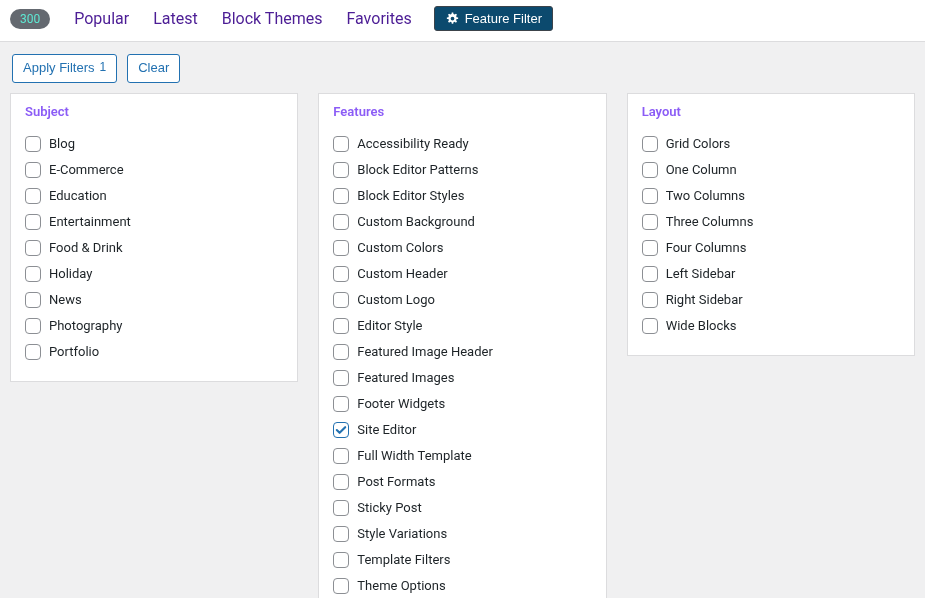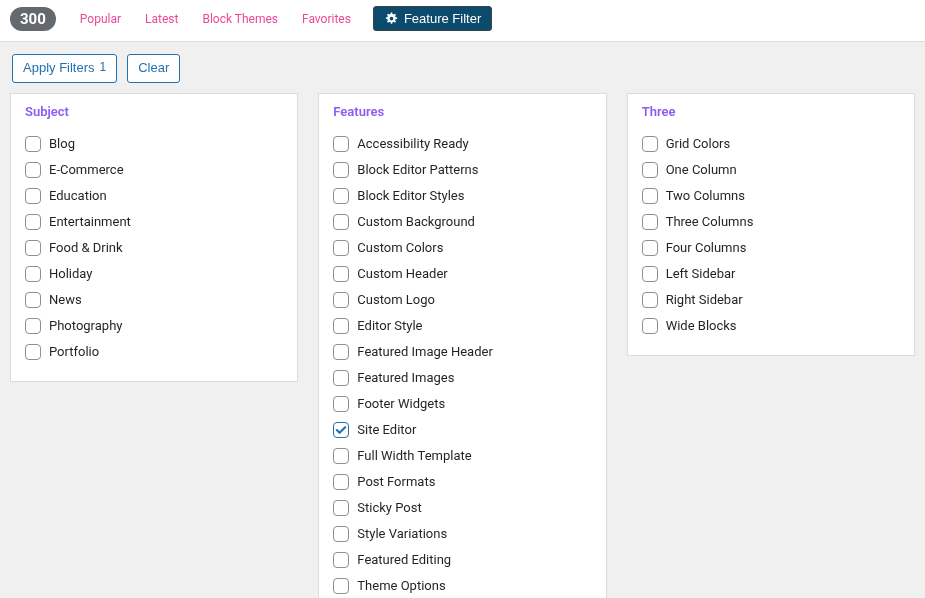--- a/index.html
+++ b/index.html
@@ -13,31 +13,31 @@
 .top-bar {
   display: flex;
   align-items: center;
   padding: 6px 10px 10px 10px;
   background: #fff;
   border-bottom: 1px solid #dcdcde;
   gap: 0;
 }
 .count-badge {
   background: #646970;
-  color: #ffffff;
+  color: #5eead4;
   border-radius: 30px;
   padding: 3px 10px;
-  font-size: 15px;
-  font-weight: 700;
+  font-size: 12px;
+  font-weight: 400;
   margin-right: 12px;
 }
 .tab-link {
   padding: 0 12px;
-  font-size: 12px;
-  color: #ec4899;
+  font-size: 16px;
+  color: #4c1d95;
   cursor: pointer;
 }
 .feature-filter-btn {
   background: #0c4a6e;
   color: #fff;
   border: 1px solid #3c434a;
   border-radius: 3px;
   padding: 4px 10px;
   font-size: 13px;
   display: inline-flex;
@@ -257,30 +257,30 @@
           <label class="option-row">
             <span class="cb"></span>
             <span class="opt-label">Sticky Post</span>
           </label>
           <label class="option-row">
             <span class="cb"></span>
             <span class="opt-label">Style Variations</span>
           </label>
           <label class="option-row">
             <span class="cb"></span>
-            <span class="opt-label">Featured Editing</span>
+            <span class="opt-label">Template Filters</span>
           </label>
           <label class="option-row">
             <span class="cb"></span>
             <span class="opt-label">Theme Options</span>
           </label>
         </div>
     </div>
     <div class="filter-box">
-      <h4>Three</h4>
+      <h4>Layout</h4>
       <div>
           <label class="option-row">
             <span class="cb"></span>
             <span class="opt-label">Grid Colors</span>
           </label>
           <label class="option-row">
             <span class="cb"></span>
             <span class="opt-label">One Column</span>
           </label>
           <label class="option-row">

